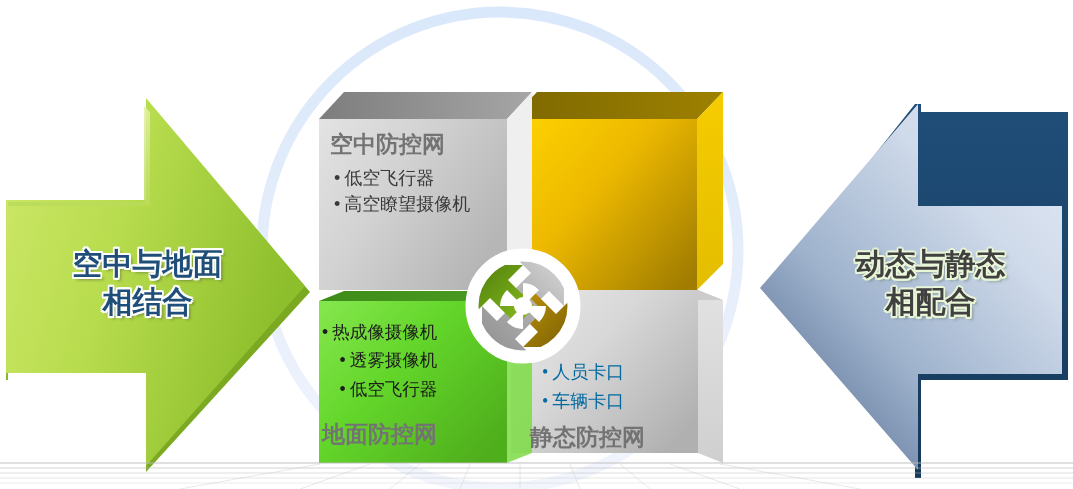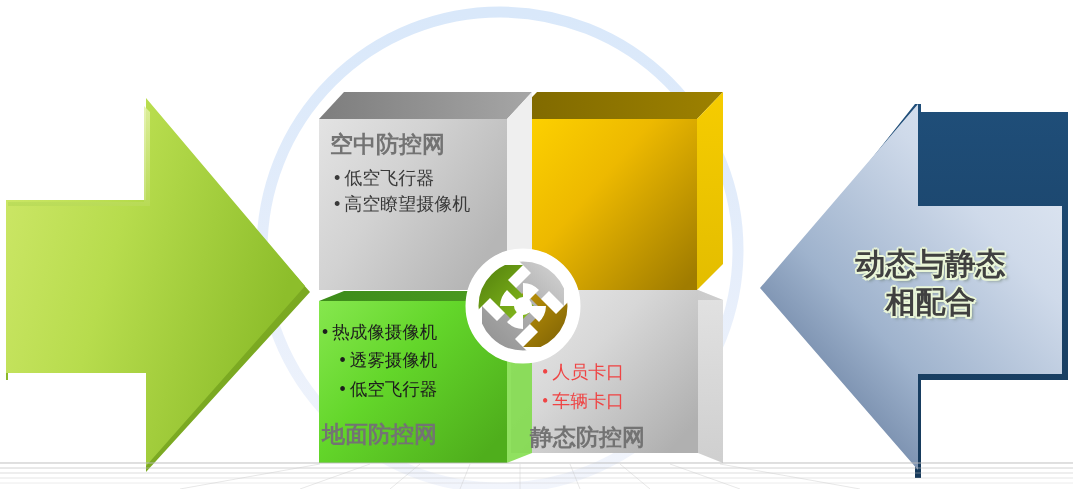--- a/index.html
+++ b/index.html
@@ -17,21 +17,21 @@
   #tl-text{left:330px;top:132px;}
   #tl-text .qbullet{padding-left:4px;}
   
   #tr-text{left:531px;top:132px;}
   
   #bl-text{left:322px;top:318px;text-align:right;}
   #bl-text .qbullet{font-size:17.5px;color:#1d1d1d;line-height:1.62;}
   #bl-title{left:322px;top:422px;text-align:right;}
   
   #br-text{left:542px;top:358px;}
-  #br-text .qbullet{font-size:18px;color:#ef4444;line-height:1.62;font-family:Liberation Serif, serif;}
+  #br-text .qbullet{font-size:18px;color:#0369a1;line-height:1.62;font-family:Liberation Serif, serif;}
   #br-title{left:530px;top:425px;}
   
   .arrow-cap{position:absolute;text-align:center;font-weight:bold;
              font-size:30px;line-height:1.28;white-space:nowrap;}
   #left-cap{left:20px;top:245px;width:255px;color:#1f4e79;
     text-shadow:
       -1.6px -1.6px 0 #ffffff, 1.6px -1.6px 0 #ffffff,
       -1.6px  1.6px 0 #ffffff, 1.6px  1.6px 0 #ffffff,
       0 -1.8px 0 #fff, 0 1.8px 0 #fff, -1.8px 0 0 #fff, 1.8px 0 0 #fff,
       3px 3px 3px rgba(60,60,60,.45);}
@@ -74,20 +74,24 @@
         <stop offset="100%" stop-color="#b9db58"></stop>
       </linearGradient>
     </defs>
 
     <polygon points="148,207 148,200 146,200 146,105 310,292 146,472 146,380 148,380 148,373 8,373 8,380 6,380 6,207" fill="url(#lgEdge)"></polygon>
 
     <polygon points="6,200 146,200 146,98 305,286 146,466 146,373 6,373" fill="url(#lgFace)"></polygon>
 
     <polygon points="8,202 144,202 144,106 150,112 150,206 8,206" fill="url(#lgTop)" opacity="0.85"></polygon>
   </svg>
+  <div class="arrow-cap" id="left-cap">
+    <div>空中与地面</div>
+    <div>相结合</div>
+  </div>
 
   <svg class="layer" viewBox="0 0 1073 489" width="1073" height="489">
     <defs>
       <linearGradient id="rgFace" x1="0.05" y1="1" x2="0.95" y2="0">
         <stop offset="0%" stop-color="#4a6287"></stop>
         <stop offset="38%" stop-color="#9fb3cd"></stop>
         <stop offset="72%" stop-color="#cfdaea"></stop>
         <stop offset="100%" stop-color="#e3eaf4"></stop>
       </linearGradient>
       <linearGradient id="rgEdge" x1="0" y1="0" x2="0" y2="1">

